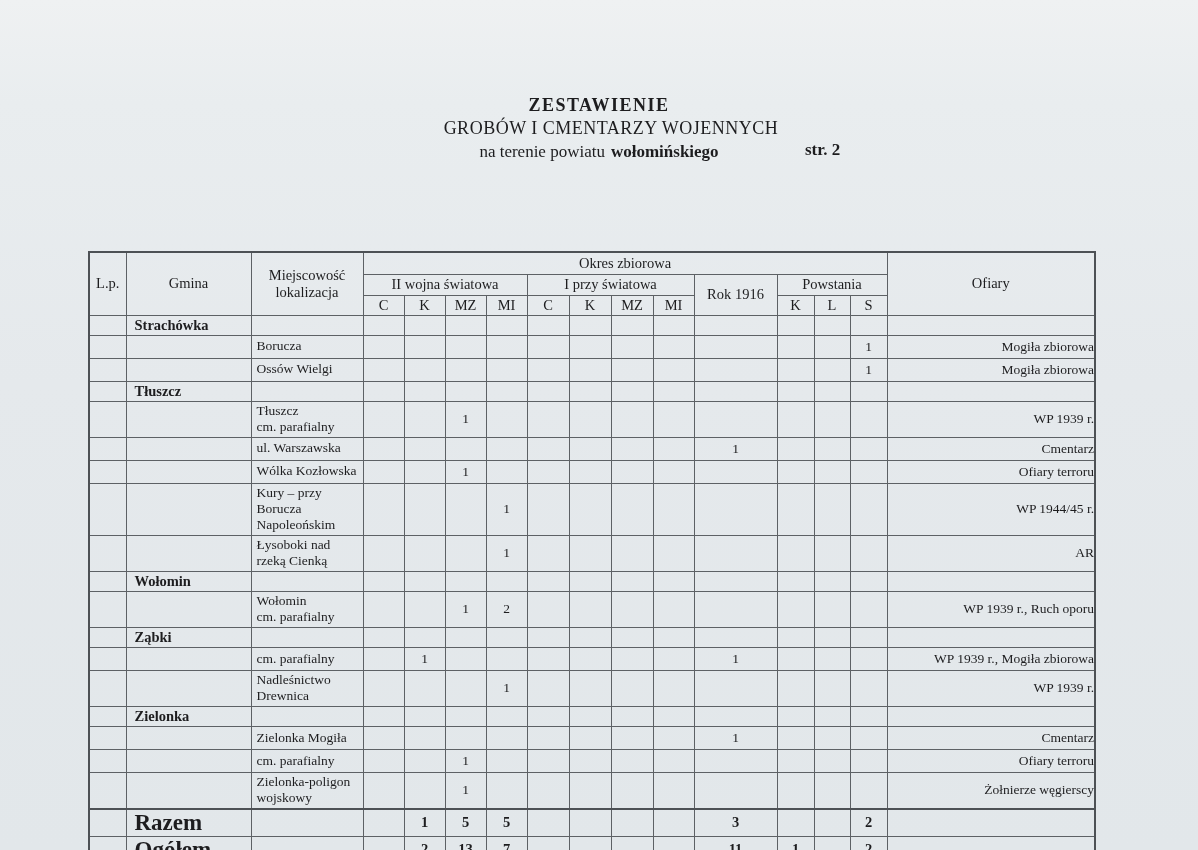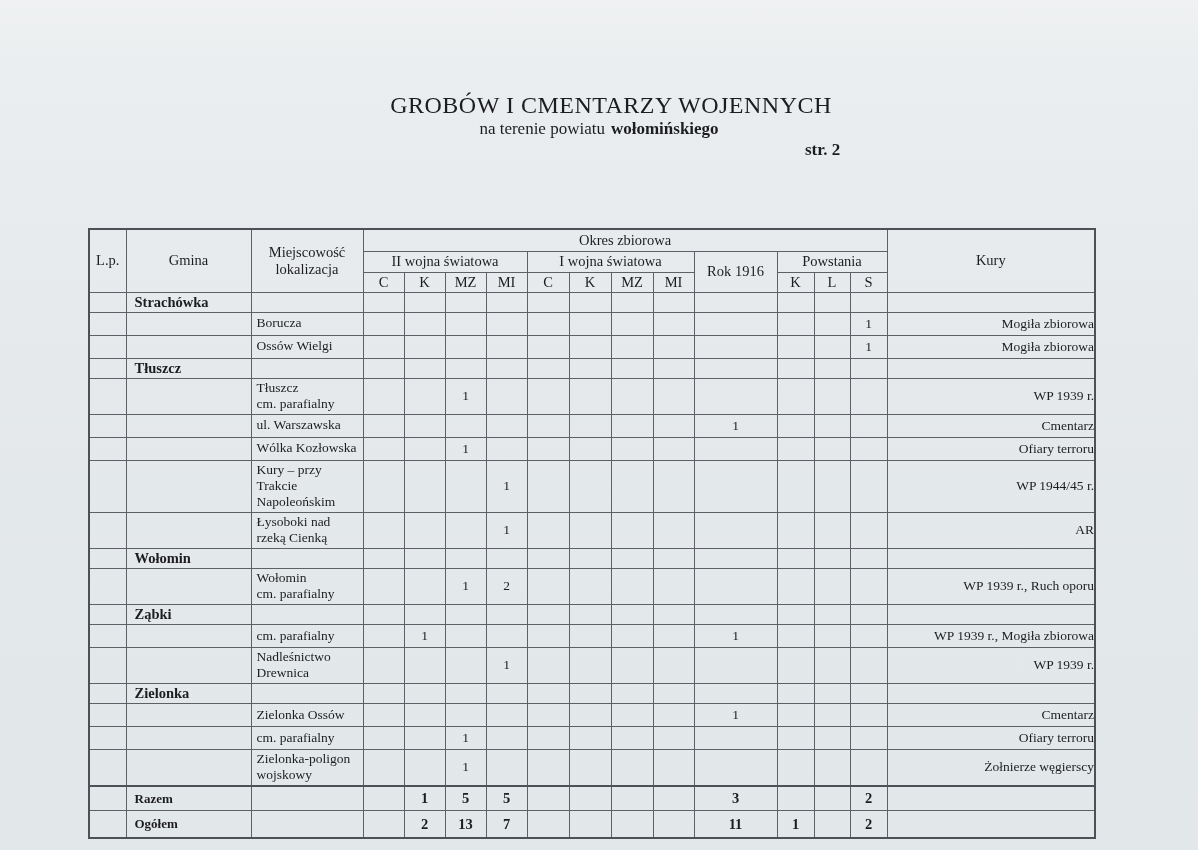--- a/index.html
+++ b/index.html
@@ -5,21 +5,21 @@
   html,body{margin:0;padding:0;}
   body{
     width:1198px;height:850px;overflow:hidden;
     background:linear-gradient(180deg,#eff1f2 0%,#e9edef 12%,#e5e9ec 45%,#e2e7ea 100%);
     font-family:"Liberation Serif","DejaVu Serif",serif;
     color:#1d1d1f;
     position:relative;
   }
   .title-block{ margin-top:94px; text-align:center; position:relative; }
   .t1{ font-weight:bold; font-size:18px; letter-spacing:1.5px; line-height:23px; }
-  .t2{ font-size:24px; letter-spacing:.5px; line-height:23px;margin-left:24px; }
+  .t2{ font-size:18px; letter-spacing:.5px; line-height:23px;margin-left:24px; }
   .t3{ font-size:17px; line-height:23px; position:relative; }
   .t3 .bold-name{ font-weight:bold; margin-left:6px;margin-top:44px; }
   .page-label{ position:absolute; left:805px; top:46px; font-weight:bold; font-size:17px; }
 
   table{
     border-collapse:collapse; table-layout:fixed;
     margin:88px 0 0 88px;
     width:1006px;
     border:2px solid #4d5155;
     background:transparent;
@@ -32,34 +32,35 @@
   }
   thead th{
     font-weight:normal; font-size:14.5px; text-align:center;
     line-height:1.15;
   }
   th.pre{ white-space:pre-line; }
   tbody td{ font-size:13.5px; }
   td.lp-cell{}
   td.gmina-cell{ text-align:left; padding-left:8px; }
   tr.gmina td.gmina-cell{ font-weight:bold; font-size:14.5px; }
-  tr.total td.gmina-cell{ font-weight:bold; font-size:13px; }
+  tr.total td.gmina-cell{ font-weight:bold; font-size:23px; }
   td.miejscowosc-cell{
     text-align:left; padding:1px 4px 1px 5px;
     white-space:pre-line; line-height:1.22; font-size:13.5px;
   }
   td.value-cell{ text-align:center; }
   tr.total td.value-cell{ font-weight:bold; font-size:14.5px; }
   td.uwagi-cell{ text-align:right; padding-left:7px; font-size:13.5px; }
   tr.razem td{ border-top:2px solid #4d5155; }
 </style>
 </head>
 <body>
 
 <div class="title-block">
+  <div class="t1">ZESTAWIENIE</div>
   <div class="t2">GROBÓW I CMENTARZY WOJENNYCH</div>
   <div class="t3">
     <span>na terenie powiatu</span><span class="bold-name">wołomińskiego</span>
   </div>
   <div class="page-label">str. 2</div>
 </div>
 
 <table>
   <colgroup>
     <col style="width:37px">
@@ -79,25 +80,25 @@
       <col style="width:37px">
     <col style="width:208px">
   </colgroup>
   <thead>
     <tr style="height:22px">
       <th rowspan="3">L.p.</th>
       <th rowspan="3">Gmina</th>
       <th rowspan="3" class="pre">Miejscowość
 lokalizacja</th>
       <th colspan="12">Okres zbiorowa</th>
-      <th rowspan="3">Kury</th>
+      <th rowspan="3">Ofiary</th>
     </tr>
     <tr style="height:21px">
       <th colspan="4">II wojna światowa</th>
-      <th colspan="4">I wojna światowa</th>
+      <th colspan="4">I przy światowa</th>
       <th rowspan="2">Rok 1916</th>
       <th colspan="3">Powstania</th>
     </tr>
     <tr style="height:20px">
       <th>C</th>
       <th>K</th>
       <th>MZ</th>
       <th>MI</th>
       <th>C</th>
       <th>K</th>
@@ -233,21 +234,21 @@
         <td class="value-cell"></td>
         <td class="value-cell"></td>
         <td class="value-cell"></td>
         <td class="value-cell"></td>
         <td class="uwagi-cell">Ofiary terroru</td>
       </tr>
       <tr class="entry" style="height: 48px;">
         <td class="lp-cell"></td>
         <td class="gmina-cell"></td>
         <td class="miejscowosc-cell">Kury – przy
-Trakcie
+Borucza
 Napoleońskim</td>
         <td class="value-cell"></td>
         <td class="value-cell"></td>
         <td class="value-cell"></td>
         <td class="value-cell">1</td>
         <td class="value-cell"></td>
         <td class="value-cell"></td>
         <td class="value-cell"></td>
         <td class="value-cell"></td>
         <td class="value-cell"></td>
@@ -381,21 +382,21 @@
         <td class="value-cell"></td>
         <td class="value-cell"></td>
         <td class="value-cell"></td>
         <td class="value-cell"></td>
         <td class="value-cell"></td>
         <td class="uwagi-cell"></td>
       </tr>
       <tr class="entry" style="height: 23px;">
         <td class="lp-cell"></td>
         <td class="gmina-cell"></td>
-        <td class="miejscowosc-cell">Zielonka Ossów</td>
+        <td class="miejscowosc-cell">Zielonka Mogiła</td>
         <td class="value-cell"></td>
         <td class="value-cell"></td>
         <td class="value-cell"></td>
         <td class="value-cell"></td>
         <td class="value-cell"></td>
         <td class="value-cell"></td>
         <td class="value-cell"></td>
         <td class="value-cell"></td>
         <td class="value-cell">1</td>
         <td class="value-cell"></td>

